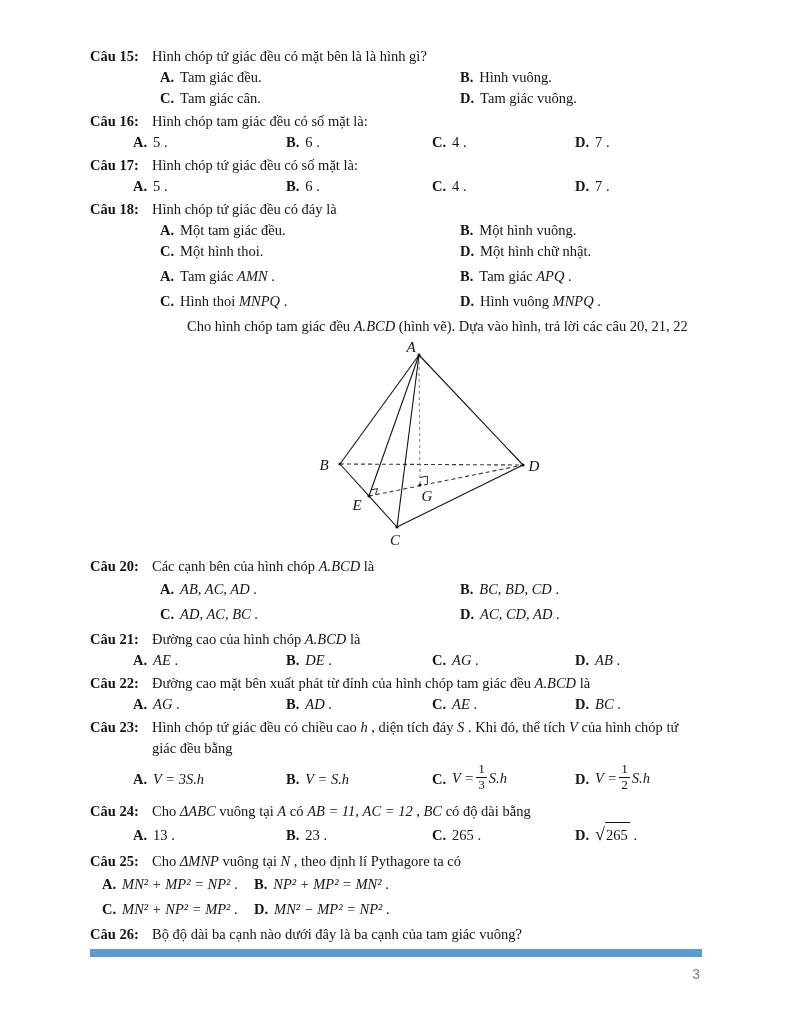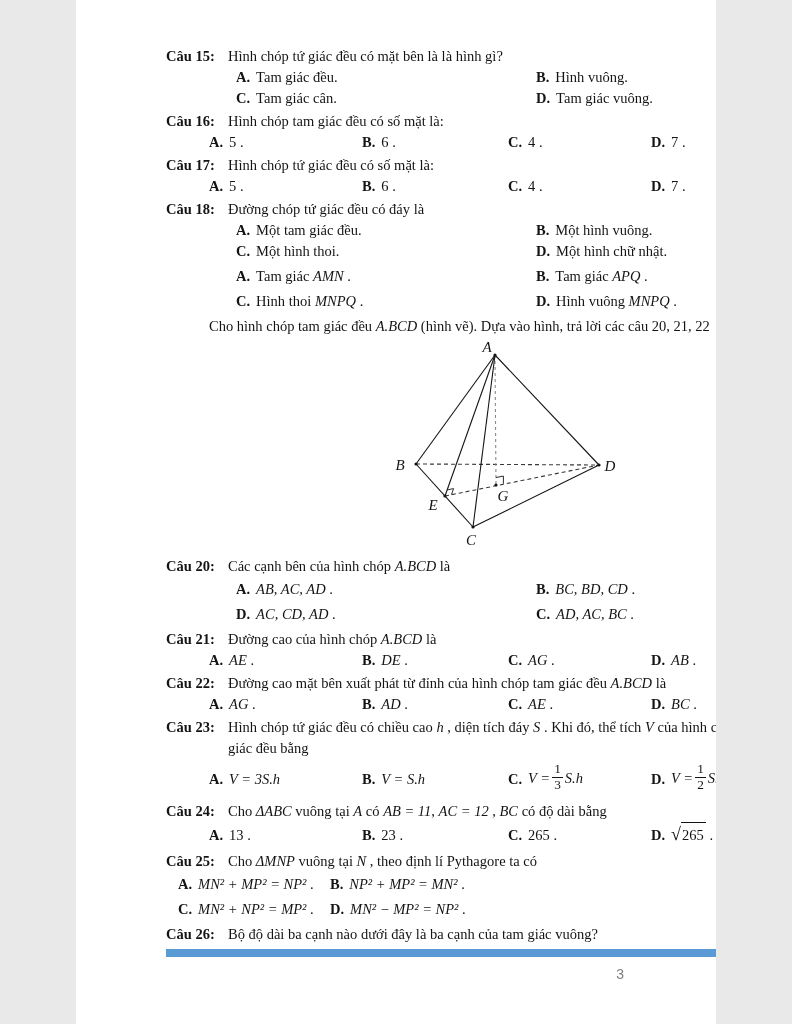--- a/index.html
+++ b/index.html
@@ -1,34 +1,34 @@
 <!DOCTYPE html>
 <html><head>
 <meta charset="utf-8">
 <style>
   html,body{margin:0;padding:0;background:#e9e9e9;}
   .page{
-    position:relative;width:640px;height:1024px;background:#ffffff;
+    position:relative;width:792px;height:1024px;background:#ffffff;
     font-family:"Liberation Serif", serif;font-size:14.5px;color:#141414;
     overflow:hidden;margin:0 auto;
   }
   .content{position:absolute;left:90px;top:46px;width:616px;}
   .q{margin-bottom:2px;}
   .q-head{display:flex;line-height:21px;}
   .q-label{flex:0 0 62px;font-weight:700;}
   .q-text{flex:1;}
   .opts{margin-left:70px;display:grid;line-height:21px;}
   .layout-2col{grid-template-columns:300px 1fr;}
   .layout-4col{grid-template-columns:153px 146px 143px 1fr;margin-left:43px;}
   .layout-2col-tight{grid-template-columns:152px 1fr;margin-left:12px;}
   .opt{white-space:nowrap;}
   .okey{font-weight:700;margin-right:6px;}
   .math{font-style:italic;}
   .plain{font-style:normal;}
-  .note{margin-left:43px;line-height:21px;margin-bottom:2px;}
+  .note{margin-left:97px;line-height:21px;margin-bottom:2px;}
   .figure-block{height:208px;margin:3px 0 8px 220px;position:relative;width:260px;}
   .q-19 .opts,.q-20 .opts{line-height:25px;}
   .q-23 .opt{height:40px;display:flex;align-items:center;}
   .q-24 .opts{line-height:27px;}
   .q-25 .opts{line-height:25px;}
   .frac{display:inline-flex;flex-direction:column;align-items:center;line-height:1.1;
         font-size:0.92em;vertical-align:middle;margin:0 2px;position:relative;top:-2px;font-style:normal;}
   .frac .den{border-top:1px solid #141414;padding:0 2px;}
   .frac .num{padding:0 2px;}
   .sqrt{white-space:nowrap;font-style:normal;}
@@ -76,21 +76,21 @@
         <div class="opts layout-4col">
           <div class="opt"><b class="okey">A.</b><span class="otext"><span class="plain">5 .</span></span></div>
           <div class="opt"><b class="okey">B.</b><span class="otext"><span class="plain">6 .</span></span></div>
           <div class="opt"><b class="okey">C.</b><span class="otext"><span class="plain">4 .</span></span></div>
           <div class="opt"><b class="okey">D.</b><span class="otext"><span class="plain">7 .</span></span></div>
         </div>
       </div>
       <div class="q q-18">
         <div class="q-head">
           <span class="q-label">Câu 18:</span>
-          <span class="q-text"><span class="plain">Đường chóp tứ giác đều có đáy là</span></span>
+          <span class="q-text"><span class="plain">Hình chóp tứ giác đều có đáy là</span></span>
         </div>
         <div class="opts layout-2col">
           <div class="opt"><b class="okey">A.</b><span class="otext"><span class="plain">Một tam giác đều.</span></span></div>
           <div class="opt"><b class="okey">B.</b><span class="otext"><span class="plain">Một hình vuông.</span></span></div>
           <div class="opt"><b class="okey">C.</b><span class="otext"><span class="plain">Một hình thoi.</span></span></div>
           <div class="opt"><b class="okey">D.</b><span class="otext"><span class="plain">Một hình chữ nhật.</span></span></div>
         </div>
       </div>
       <div class="q q-19">
         <div class="opts layout-2col">
@@ -127,22 +127,22 @@
           <text x="117" y="161" text-anchor="middle">G</text>
         </svg></div>
       <div class="q q-20">
         <div class="q-head">
           <span class="q-label">Câu 20:</span>
           <span class="q-text"><span class="plain">Các cạnh bên của hình chóp  </span><span class="math">A.BCD</span><span class="plain">  là</span></span>
         </div>
         <div class="opts layout-2col">
           <div class="opt"><b class="okey">A.</b><span class="otext"><span class="math">AB, AC, AD</span><span class="plain"> .</span></span></div>
           <div class="opt"><b class="okey">B.</b><span class="otext"><span class="math">BC, BD, CD</span><span class="plain"> .</span></span></div>
+          <div class="opt"><b class="okey">C.</b><span class="otext"><span class="math">AD, AC, BC</span><span class="plain"> .</span></span></div>
           <div class="opt"><b class="okey">D.</b><span class="otext"><span class="math">AC, CD, AD</span><span class="plain"> .</span></span></div>
-          <div class="opt"><b class="okey">C.</b><span class="otext"><span class="math">AD, AC, BC</span><span class="plain"> .</span></span></div>
         </div>
       </div>
       <div class="q q-21">
         <div class="q-head">
           <span class="q-label">Câu 21:</span>
           <span class="q-text"><span class="plain">Đường cao của hình chóp  </span><span class="math">A.BCD</span><span class="plain">  là</span></span>
         </div>
         <div class="opts layout-4col">
           <div class="opt"><b class="okey">A.</b><span class="otext"><span class="math">AE</span><span class="plain"> .</span></span></div>
           <div class="opt"><b class="okey">B.</b><span class="otext"><span class="math">DE</span><span class="plain"> .</span></span></div>

